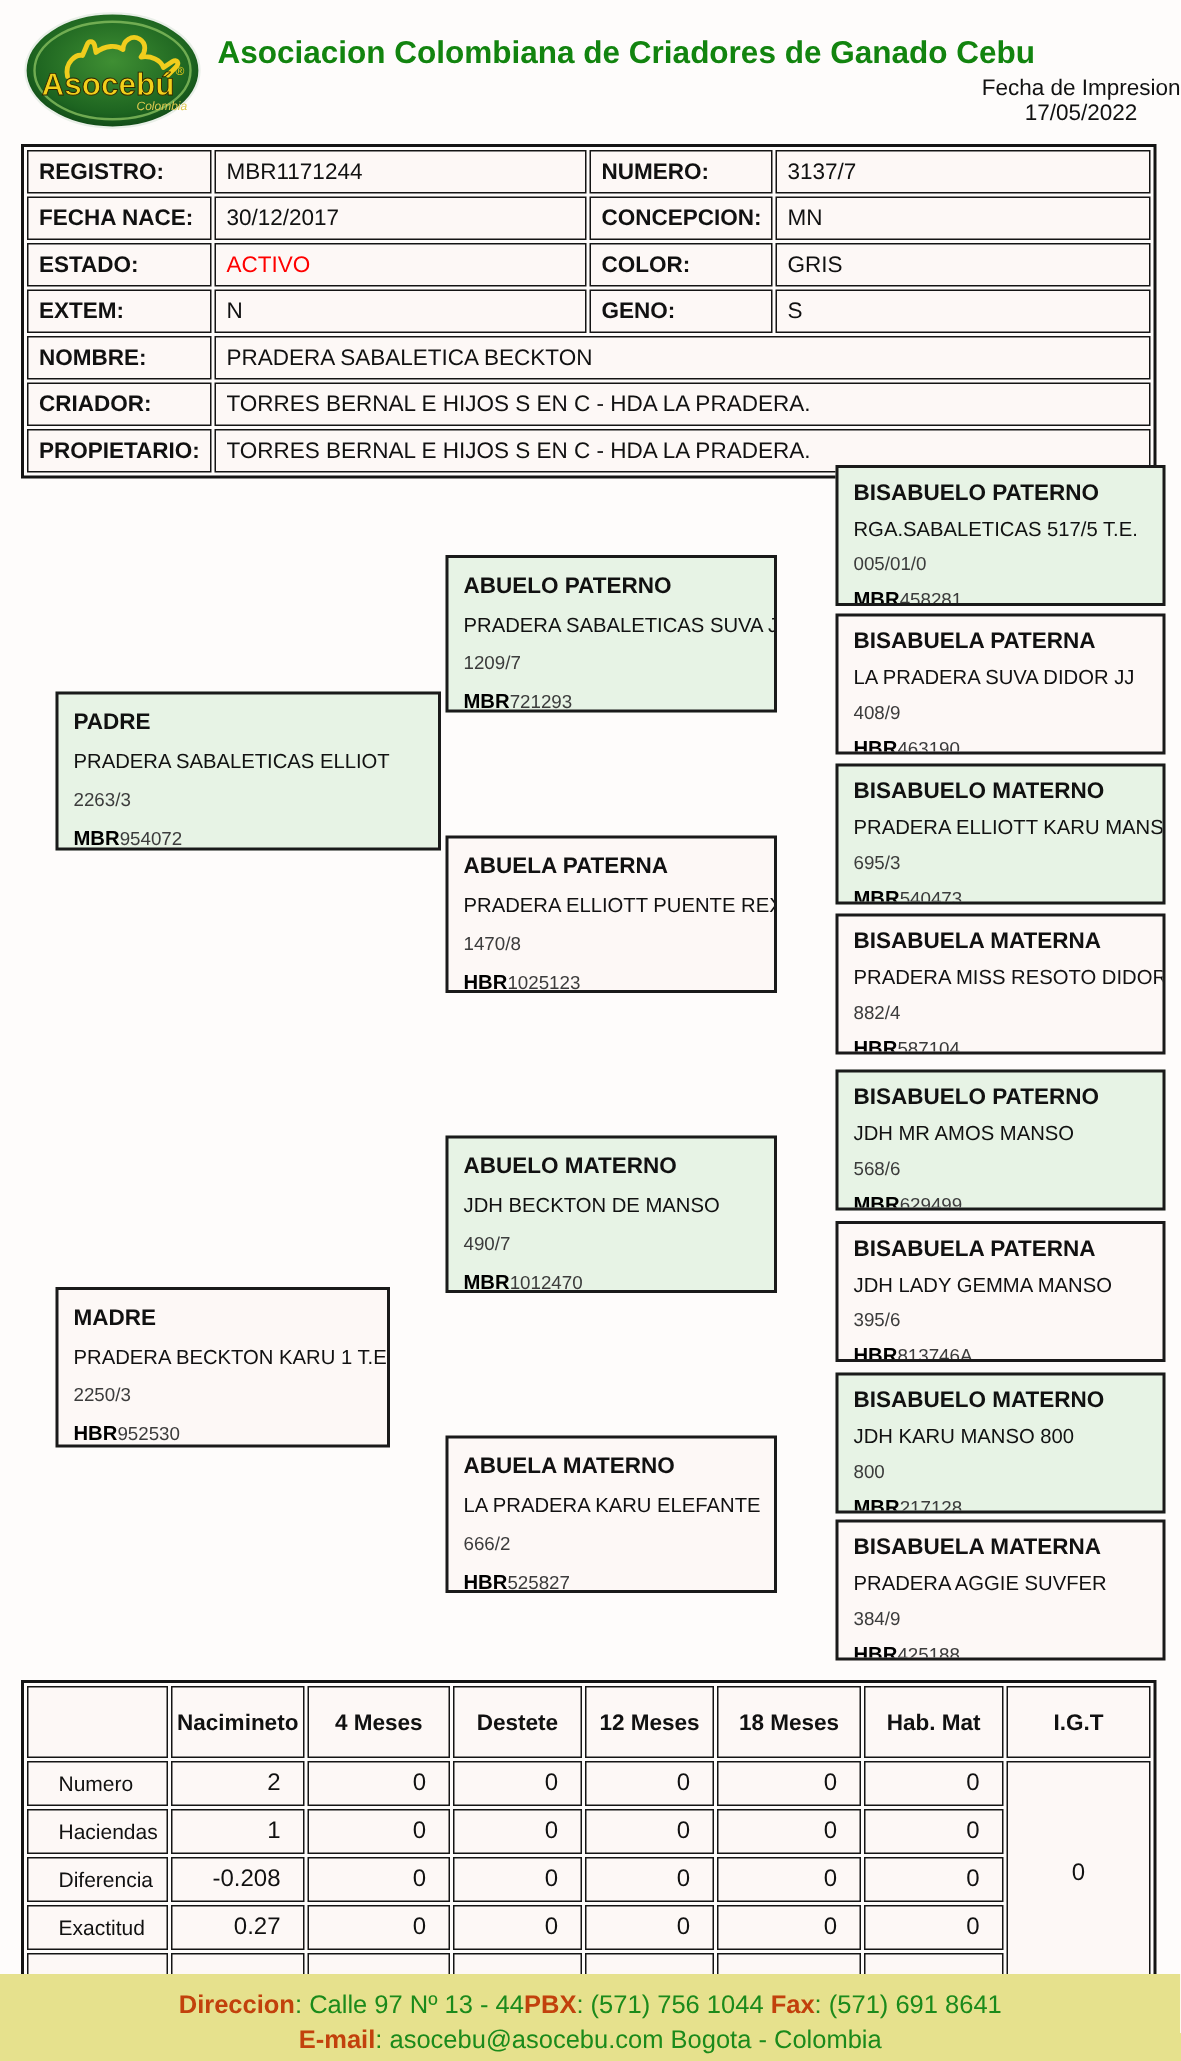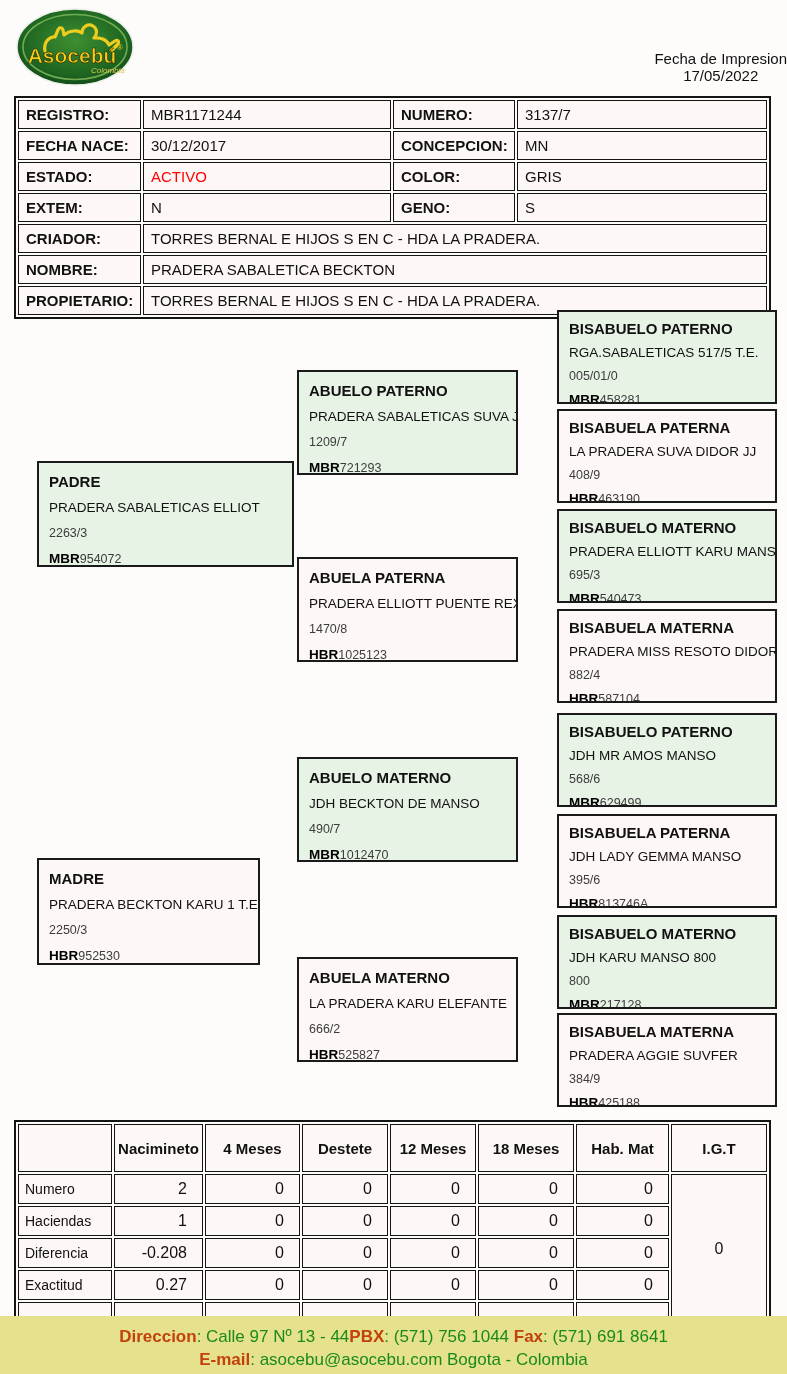--- a/index.html
+++ b/index.html
@@ -34,21 +34,21 @@
   .pbox.tall .ph{margin:3px 0 10px 0;}
   .pbox.tall .pn,.pbox.tall .pm{margin-bottom:11px;}
 
   
   .stats-table{position:absolute;left:14px;top:1120px;width:757px;
                border-collapse:separate;border-spacing:2px;border:2px solid #141414;
                table-layout:fixed;}
   .stats-table th,.stats-table td{border:1px solid #141414;background:#fdf8f6;
                font-size:15px;vertical-align:middle;overflow:hidden;}
   .stats-table th{height:24px;font-weight:bold;text-align:center;padding:11px 2px;}
-  .stats-table td.sl{height:26px;padding:1px 6px;font-size:14px;text-align:left;}
+  .stats-table td.sl{height:26px;padding:1px 20px;font-size:14px;text-align:left;}
   .stats-table td.sv{height:26px;padding:1px 15px 1px 2px;font-size:16px;text-align:right;}
   .stats-table td.igt{text-align:center;font-size:16px;}
   .stats-table tr.empty td{height:18px;}
 
   
   .footer{position:absolute;left:0;top:1316px;width:100%;height:58px;
           background:#e6e18d;text-align:center;color:#1b8a1b;font-size:17px;
           line-height:23px;padding-top:9px;box-sizing:border-box;}
   .footer b{color:#c2410c;}
 </style>
@@ -68,20 +68,21 @@
       </defs>
       <ellipse cx="61" cy="41" rx="58" ry="38" fill="url(#lg)" stroke="#e9efe8" stroke-width="1.5"></ellipse>
       <ellipse cx="61" cy="41" rx="52" ry="32.5" fill="none" stroke="#7fb95a" stroke-width="1.6" opacity="0.85"></ellipse>
       <path d="M31 45 C29 35 37 30 41 31 L44 24 C45 21 48 21 49 24 L50 29 C56 24 64 24 68 27 C68 21 74 17 79 20 C84 23 83 29 80 32 C87 31 93 34 95 39 L101 35 C104 33 106 36 103 39 L98 44" fill="none" stroke="#f0cd1d" stroke-width="3.2" stroke-linecap="round" stroke-linejoin="round"></path>
       <text x="58" y="57" text-anchor="middle" font-family="Liberation Sans, sans-serif" font-size="21" font-weight="bold" fill="#f2cf1b" stroke="#2e2600" stroke-width="0.6">Asocebú</text>
       <text x="103" y="44" font-family="Liberation Sans, sans-serif" font-size="8" fill="#f2cf1b">®</text>
       <text x="77" y="67" font-family="Liberation Sans, sans-serif" font-size="8" font-style="italic" fill="#ddc94f">Colombia</text>
     </svg>
 
     <div class="titles">
+      <div>Asociacion Colombiana de Criadores de Ganado Cebu</div>
     </div>
 
     <div class="fecha">
       <div>Fecha de Impresion</div>
       <div>17/05/2022</div>
     </div>
   </div>
 
   <table class="info-table">
     <colgroup>
@@ -109,26 +110,26 @@
       <td class="lbl">COLOR:</td>
       <td>GRIS</td>
     </tr>
     <tr>
       <td class="lbl">EXTEM:</td>
       <td>N</td>
       <td class="lbl">GENO:</td>
       <td>S</td>
     </tr>
     <tr>
+      <td class="lbl">NOMBRE:</td>
+      <td colspan="3">PRADERA SABALETICA BECKTON</td>
+    </tr>
+    <tr>
       <td class="lbl">CRIADOR:</td>
       <td colspan="3">TORRES BERNAL E HIJOS S EN C - HDA LA PRADERA.</td>
-    </tr>
-    <tr>
-      <td class="lbl">NOMBRE:</td>
-      <td colspan="3">PRADERA SABALETICA BECKTON</td>
     </tr>
     <tr>
       <td class="lbl">PROPIETARIO:</td>
       <td colspan="3">TORRES BERNAL E HIJOS S EN C - HDA LA PRADERA.</td>
     </tr>
   </tbody>
     </table>
 
   <div class="pbox green tall" style="left:37px;top:461px;width:257px;height:106px">
     <div class="ph">PADRE</div>

